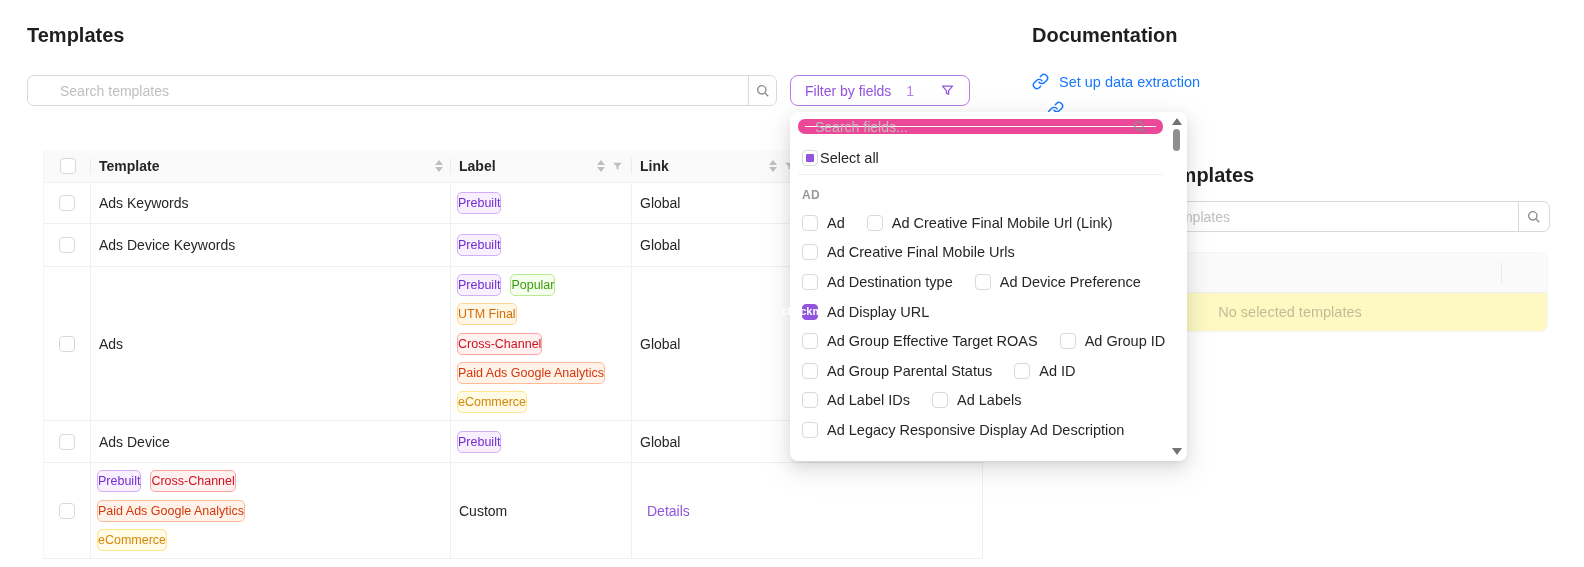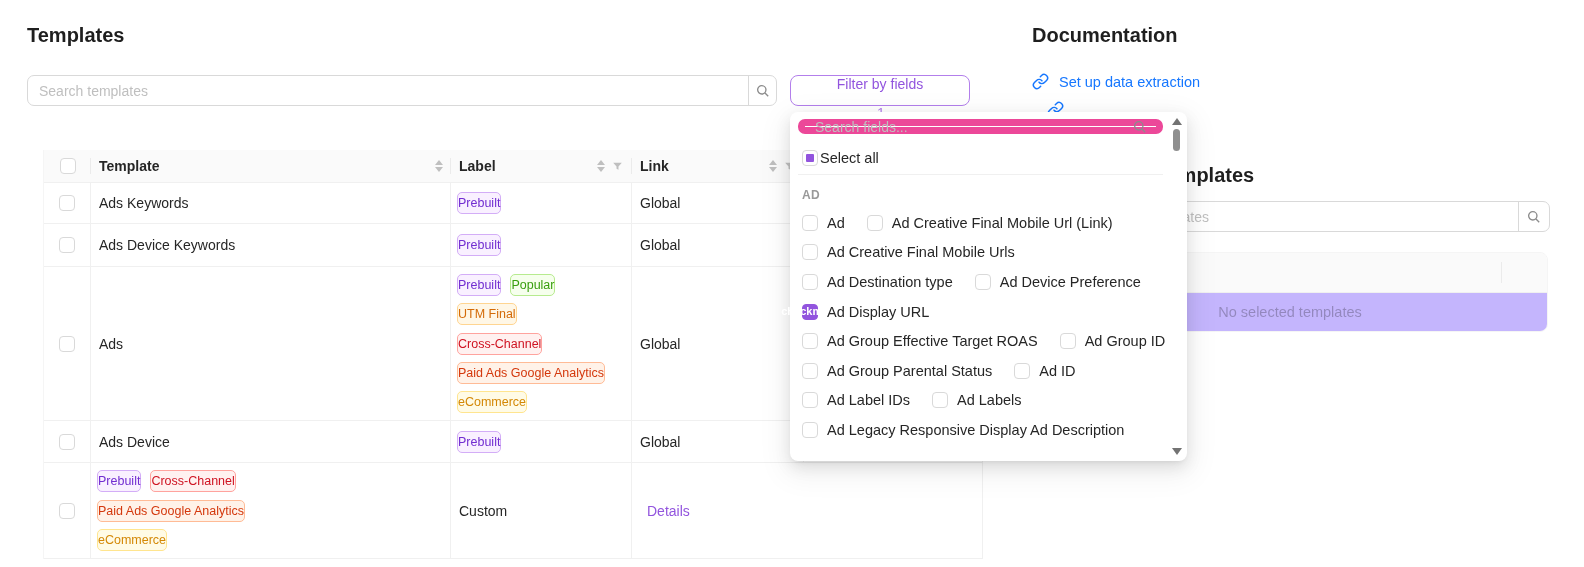--- a/index.html
+++ b/index.html
@@ -8,36 +8,36 @@
   .stage { position:relative; width:1584px; height:567px; background:#fff; overflow:hidden; }
 
   
   .h-title { position:absolute; font-size:20px; font-weight:700; color:#1f1f1f; }
   #pageTitle { left:27px; top:24px; }
   #docsTitle { left:1032px; top:24px; }
   #selTitle  { left:1073px; top:164px; }
 
   
   .searchbar { position:absolute; display:flex; align-items:stretch; background:#fff;
-               border:1px solid #d9d9d9; border-radius:7px; overflow:hidden; }
+               border:1px solid #d9d9d9; border-radius:7px; overflow:hidden;padding-left:21px; }
   .searchbar input { flex:1; border:none; outline:none; padding:0 11px; font-size:14px;
                      font-family:inherit; color:#262626; background:transparent; }
   .searchbar input::placeholder { color:#bfbfbf; }
   .search-seg { display:flex; align-items:center; justify-content:center;
                 border-left:1px solid #d9d9d9; }
   #mainSearch { left:27px; top:75px; width:750px; height:31px; }
   #mainSearch .search-seg { width:28px; }
   #selSearch  { left:1032px; top:201px; width:518px; height:31px; }
   #selSearch .search-seg { width:31px; }
 
   
   .filter-btn { position:absolute; left:790px; top:75px; width:180px; height:31px;
                 display:flex; align-items:center; padding:0 14px; gap:13px;
                 background:#fff; border:1px solid #b37feb; border-radius:8px;
-                font-size:14px; color:#9254de; cursor:pointer; font-family:inherit;flex-direction:column; }
+                font-size:14px; color:#9254de; cursor:pointer; font-family:inherit; }
   .filter-btn .cnt { color:#b37feb; margin-left:2px; }
   .filter-btn svg { margin-left:auto; }
 
   
   .doc-link { position:absolute; left:1032px; top:73px; display:flex; align-items:center;
               gap:10px; color:#1677ff; font-size:14.5px; text-decoration:none; cursor:pointer; }
   .doc-link2 { position:absolute; left:1047px; top:101px; }
 
   
   .table { position:absolute; left:43px; top:150px; width:940px;
@@ -79,21 +79,21 @@
   .checkbox.indet::after { content:""; width:8px; height:8px; background:#9254de; border-radius:1px; }
 
   
   .sel-table { position:absolute; left:1032px; top:252px; width:516px;
                border:1px solid #f5f5f5; border-radius:8px; overflow:hidden; }
   .sel-thead { height:40px; background:#fafafa; border-bottom:1px solid #f0f0f0;
                position:relative; }
   .sel-thead::after { content:""; position:absolute; left:468px; top:9px; bottom:9px;
                width:1px; background:#ebebeb; }
   .sel-empty { height:38px; display:flex; align-items:center; justify-content:center;
-               color:rgba(0,0,0,0.25); font-size:14.5px; background:#c4b5fd; }
+               color:rgba(0,0,0,0.25); font-size:14.5px; background:#fef9c3; }
 
   
   .dropdown { position:absolute; left:790px; top:112px; width:397px; height:349px;
               background:#fff; border-radius:8px; z-index:20;
               box-shadow:0 6px 16px rgba(0,0,0,0.10), 0 3px 6px -4px rgba(0,0,0,0.14),
                          0 9px 28px 8px rgba(0,0,0,0.05); }
   .dd-search { position:relative; margin:7px 24px 0 8px; height:15px;
                border:7px solid #ec4899; border-radius:7px; display:flex; align-items:center; }
   .dd-search input { flex:1; border:none; outline:none; padding:0 10px; font-size:14px;
                font-family:inherit; color:#262626; background:transparent; }

